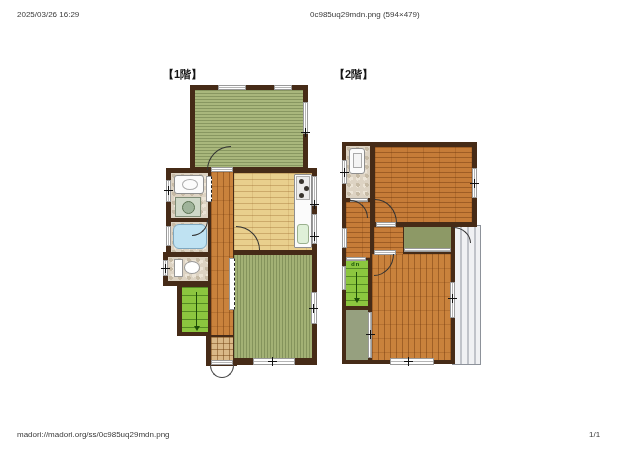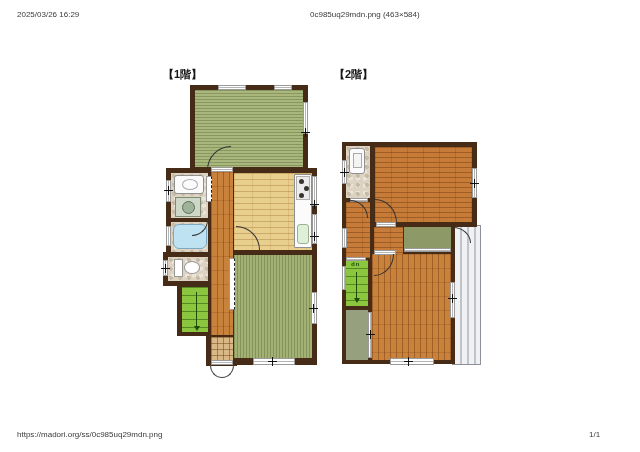--- a/index.html
+++ b/index.html
@@ -37,21 +37,21 @@
   .white-box{background:#fbfbfb;border:1px solid #8f8f8f;border-radius:3px}
   .dot{position:absolute;width:5px;height:5px;border-radius:50%;background:#38342e}
   .sline{position:absolute;width:1px;background:#1e4d08}
   .tri-down{position:absolute;width:0;height:0;border-left:3px solid transparent;border-right:3px solid transparent;border-top:5px solid #1e4d08}
   .uplbl{position:absolute;font-size:6px;font-weight:bold;color:#19500a;letter-spacing:1px;transform:rotate(180deg)}
 </style>
 </head>
 <body>
 
 <div class="abs meta" style="left:17px;top:10px">2025/03/26 16:29</div>
-<div class="abs meta" style="left:310px;top:10px">0c985uq29mdn.png (463×584)</div>
+<div class="abs meta" style="left:310px;top:10px">0c985uq29mdn.png (594×479)</div>
 
 <div class="abs flabel" style="left:163px;top:67px">【1階】</div>
 <div class="abs flabel" style="left:334px;top:67px">【2階】</div>
 
 <div class="abs" style="left:0;top:0;width:640px;height:452px">
 
   <div class="slab" style="left:190px;top:85px;width:118px;height:87px"></div>
   <div class="slab" style="left:166px;top:168px;width:46px;height:88px"></div>
   <div class="slab" style="left:163px;top:252px;width:49px;height:34px"></div>
   <div class="slab" style="left:177px;top:282px;width:35px;height:54px"></div>
@@ -163,14 +163,14 @@
   <div class="win win-v" style="left:342px;top:228px;width:5px;height:20px"></div>
   <div class="win win-v" style="left:342px;top:266px;width:4px;height:24px"></div>
   <div class="win win-v" style="left:472px;top:168px;width:5px;height:30px"></div>
   <div class="tick" style="left:470px;top:179px"></div>
   <div class="win win-v" style="left:450px;top:282px;width:5px;height:36px"></div>
   <div class="tick" style="left:448px;top:294px"></div>
   <div class="win win-h" style="left:390px;top:358px;width:44px;height:7px"></div>
   <div class="tick" style="left:404px;top:357px"></div>
 </div>
 
-<div class="abs meta" style="left:17px;top:430px">https://madori.org/ss/0c985uq29mdn.png</div>
+<div class="abs meta" style="left:17px;top:430px">madori://madori.org/ss/0c985uq29mdn.png</div>
 <div class="abs meta" style="left:589px;top:430px">1/1</div>
 
 </body></html>

